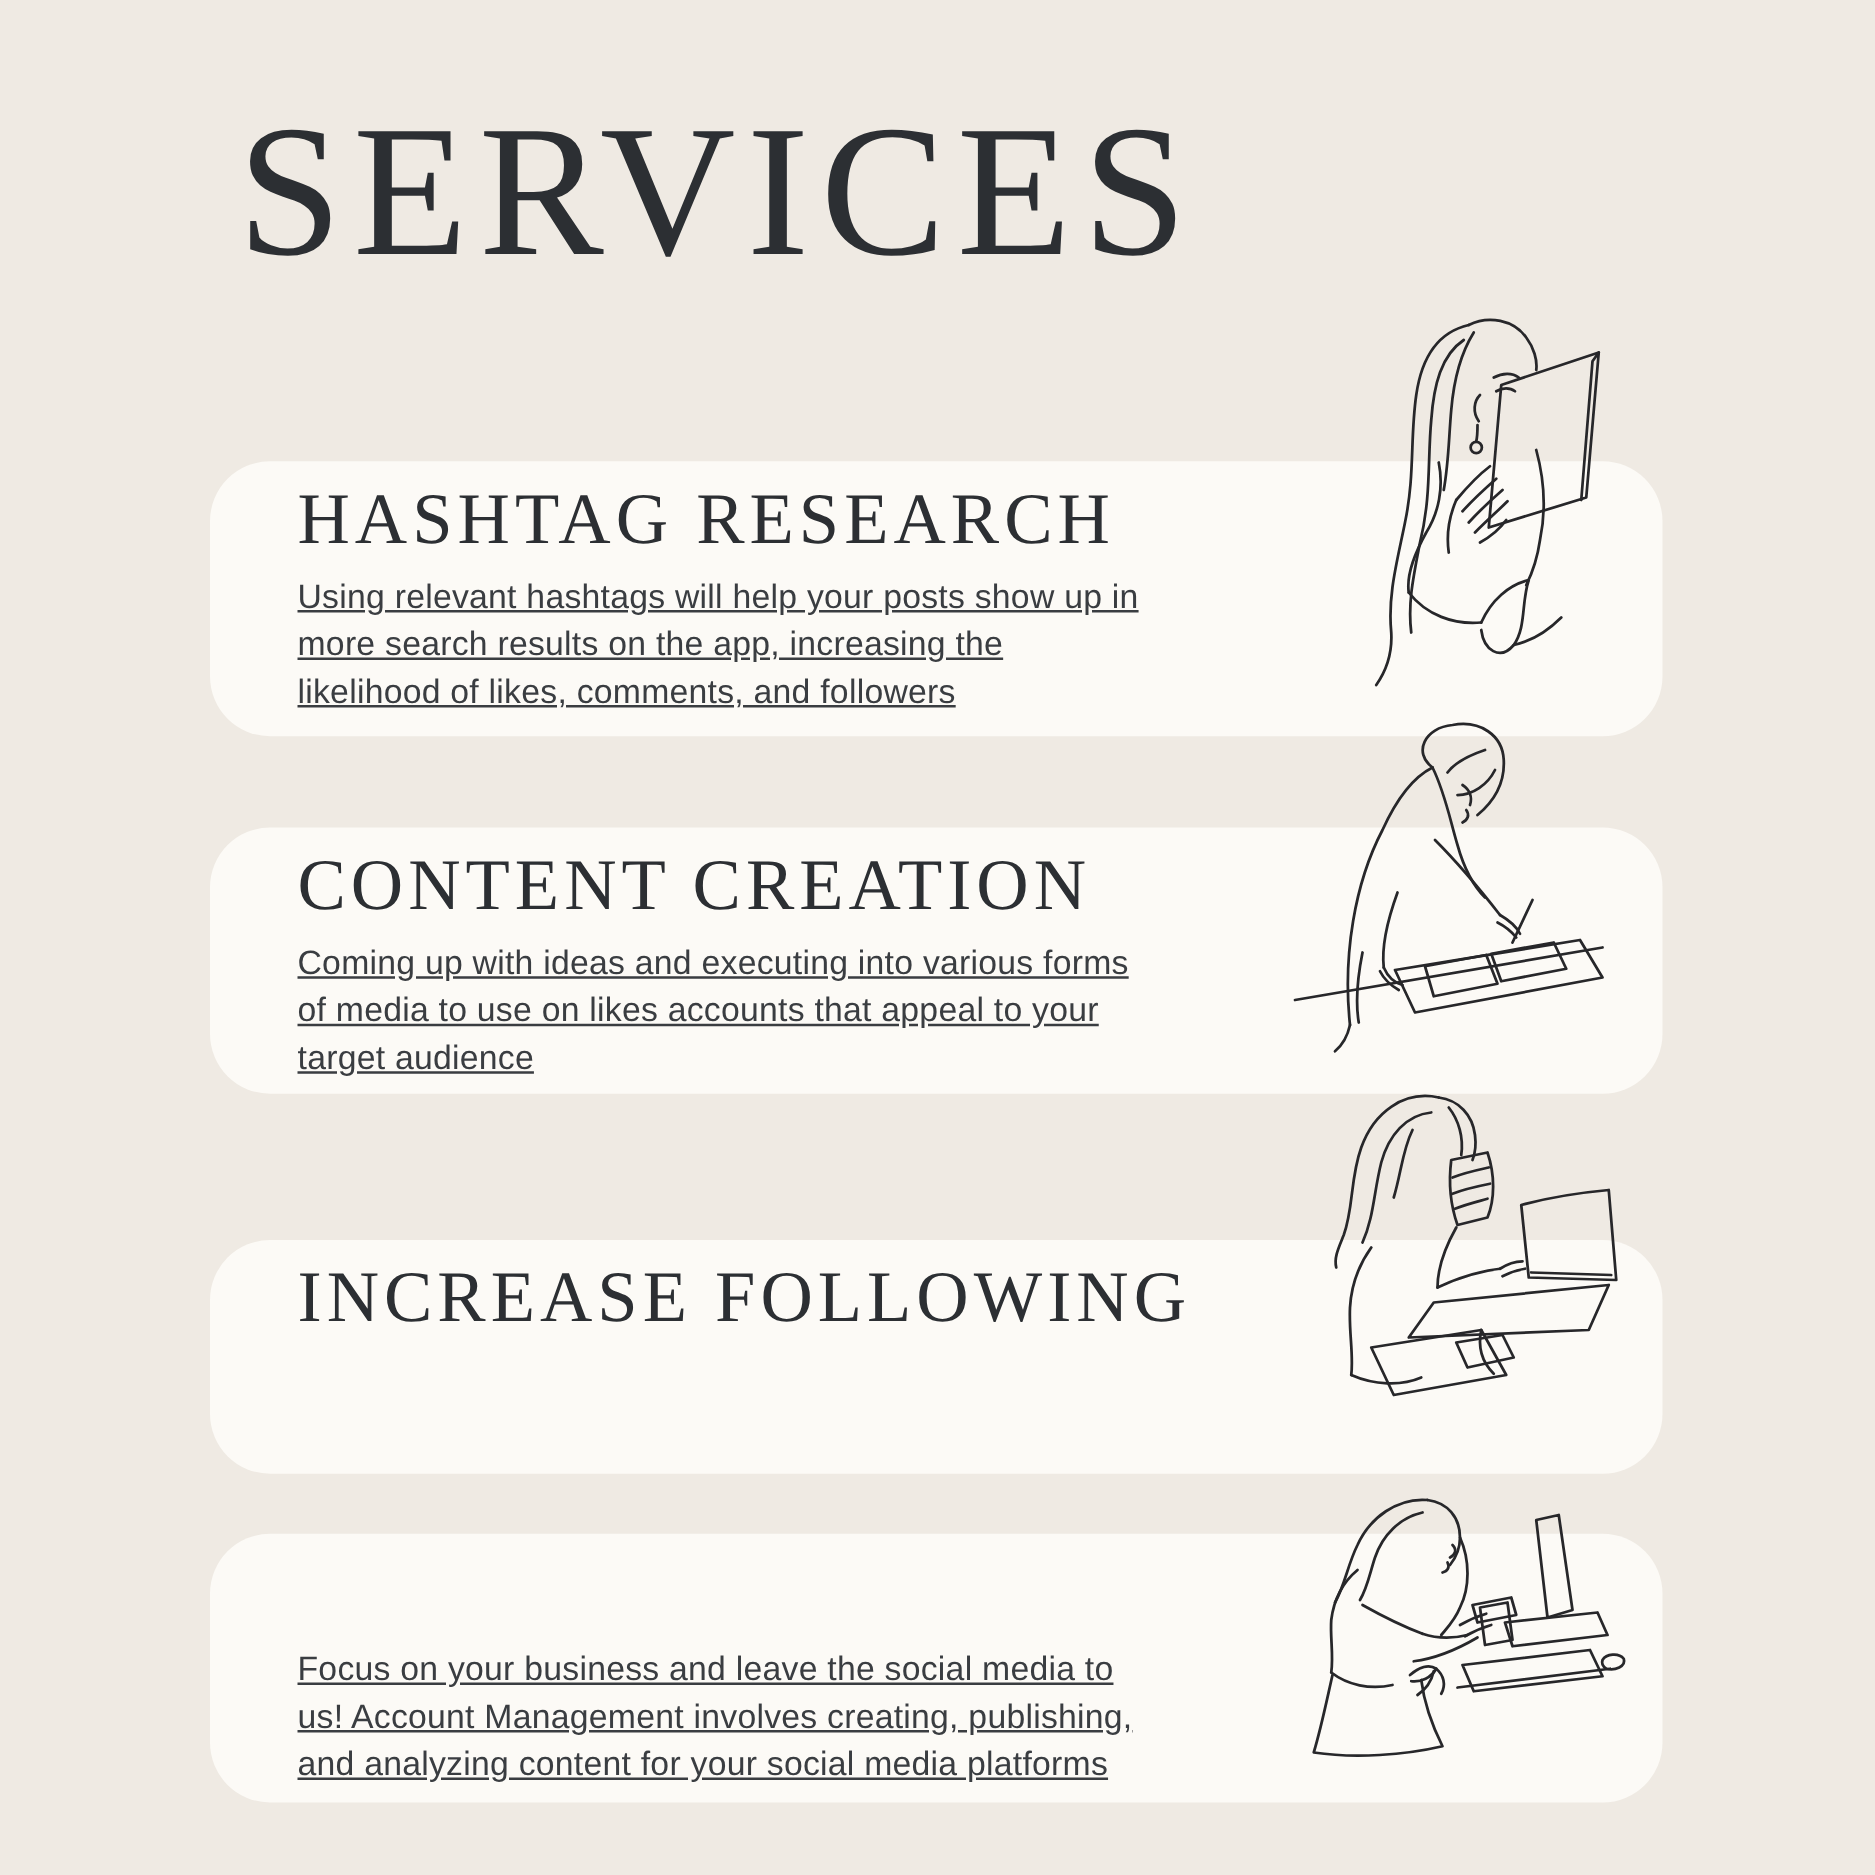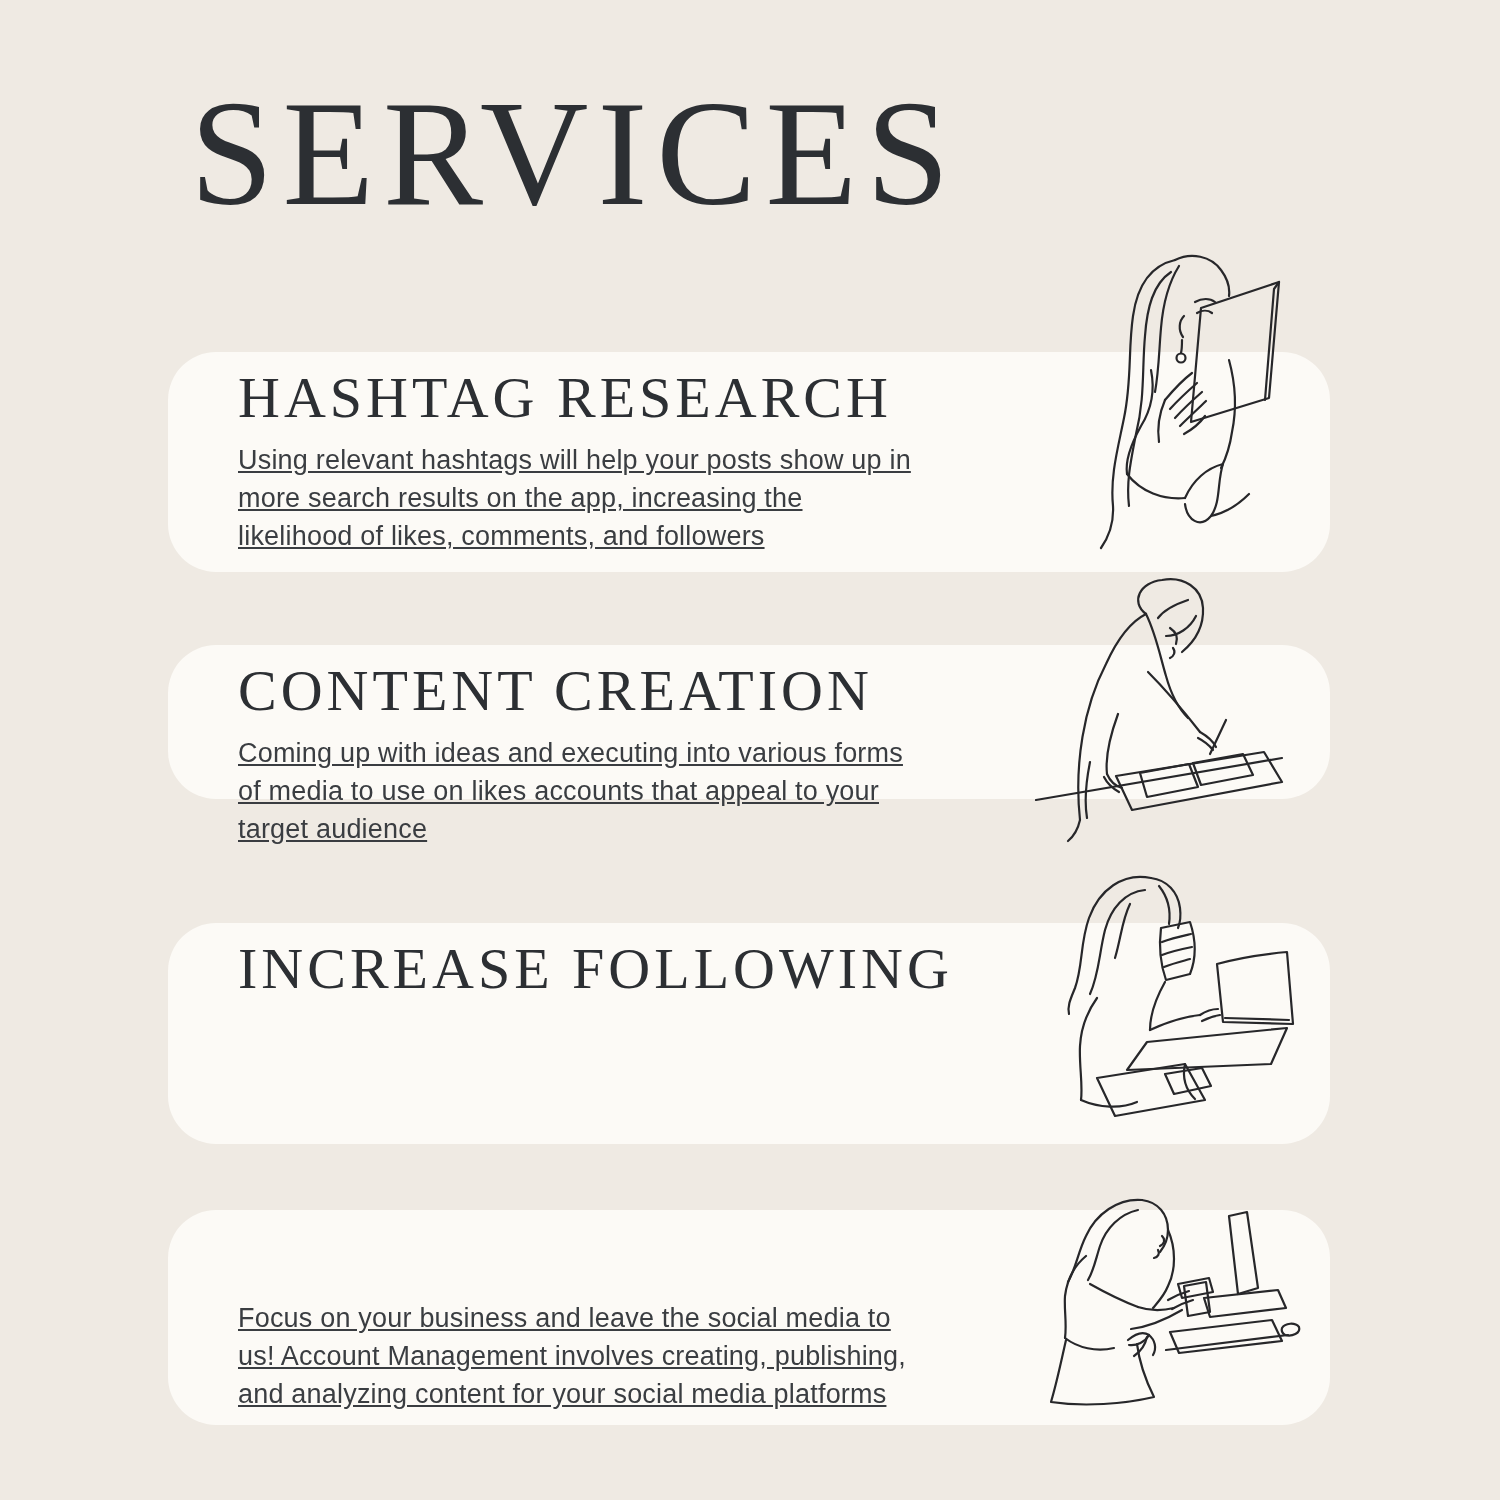--- a/index.html
+++ b/index.html
@@ -7,25 +7,25 @@
     position:relative;width:1500px;height:1500px;overflow:hidden;
     background:#efeae3;font-family:"Liberation Sans",sans-serif;
   }
   .page-title{
     position:absolute;left:186px;top:74px;margin:4px;
     font-family:"Liberation Serif","DejaVu Serif",serif;font-weight:400;
     font-size:150px;line-height:1;letter-spacing:9px;color:#2c2f33;
   }
   .card{
     position:absolute;left:168px;width:1162px;
-    background:#fcfaf6;border-radius:48px;z-index:1;
+    background:#fcfaf6;border-radius:48px;z-index:1;margin-top:17px;
   }
   .card-1{top:352px;height:220px;}
-  .card-2{top:645px;height:154px;}
-  .card-3{top:923px;height:221px;}
+  .card-2{top:645px;height:213px;}
+  .card-3{top:975px;height:187px;}
   .card-4{top:1210px;height:215px;}
   .card-title{
     position:absolute;left:70px;top:17px;margin:0;
     font-family:"Liberation Serif","DejaVu Serif",serif;font-weight:400;
     font-size:58px;line-height:1;letter-spacing:4px;color:#2c2f33;
     white-space:nowrap;
   }
   .card-desc{
     position:absolute;left:70px;top:89px;margin:0;width:830px;
     font-size:27px;line-height:38px;letter-spacing:0.2px;color:#3a3d41;

